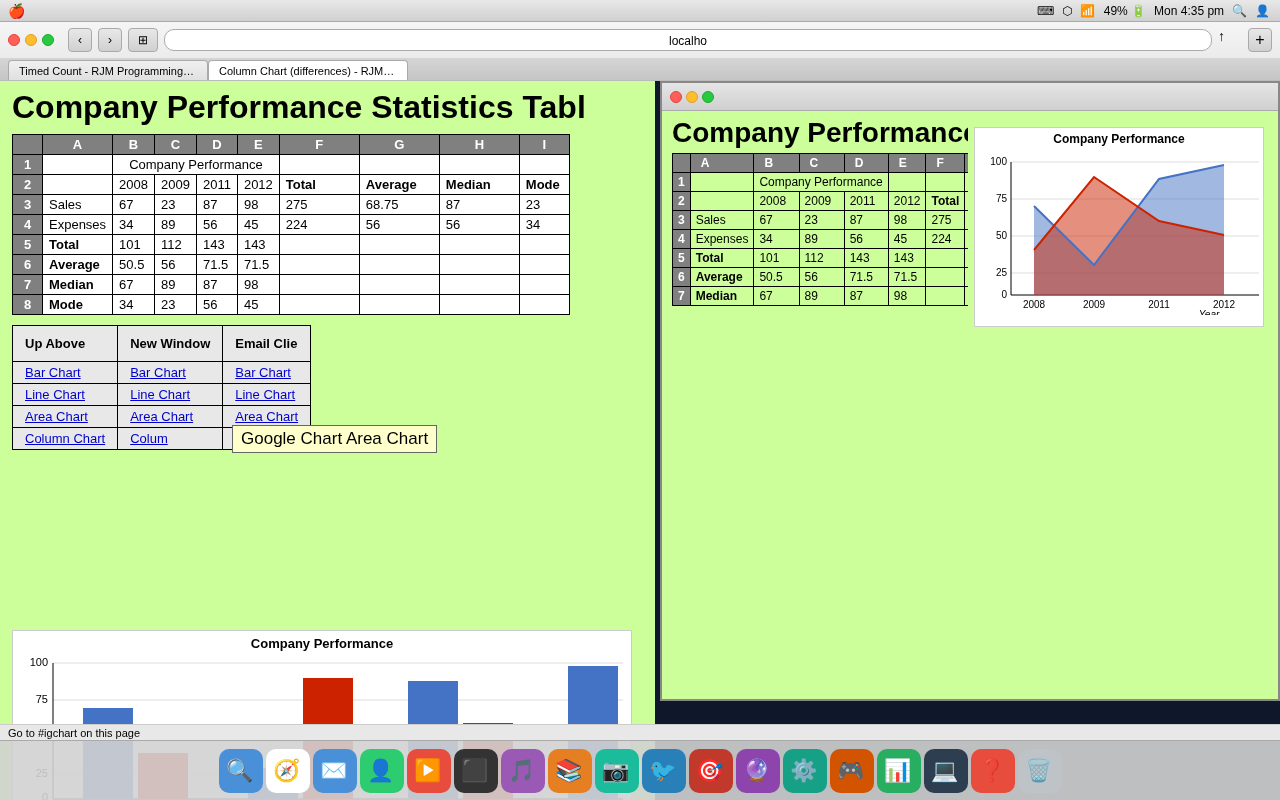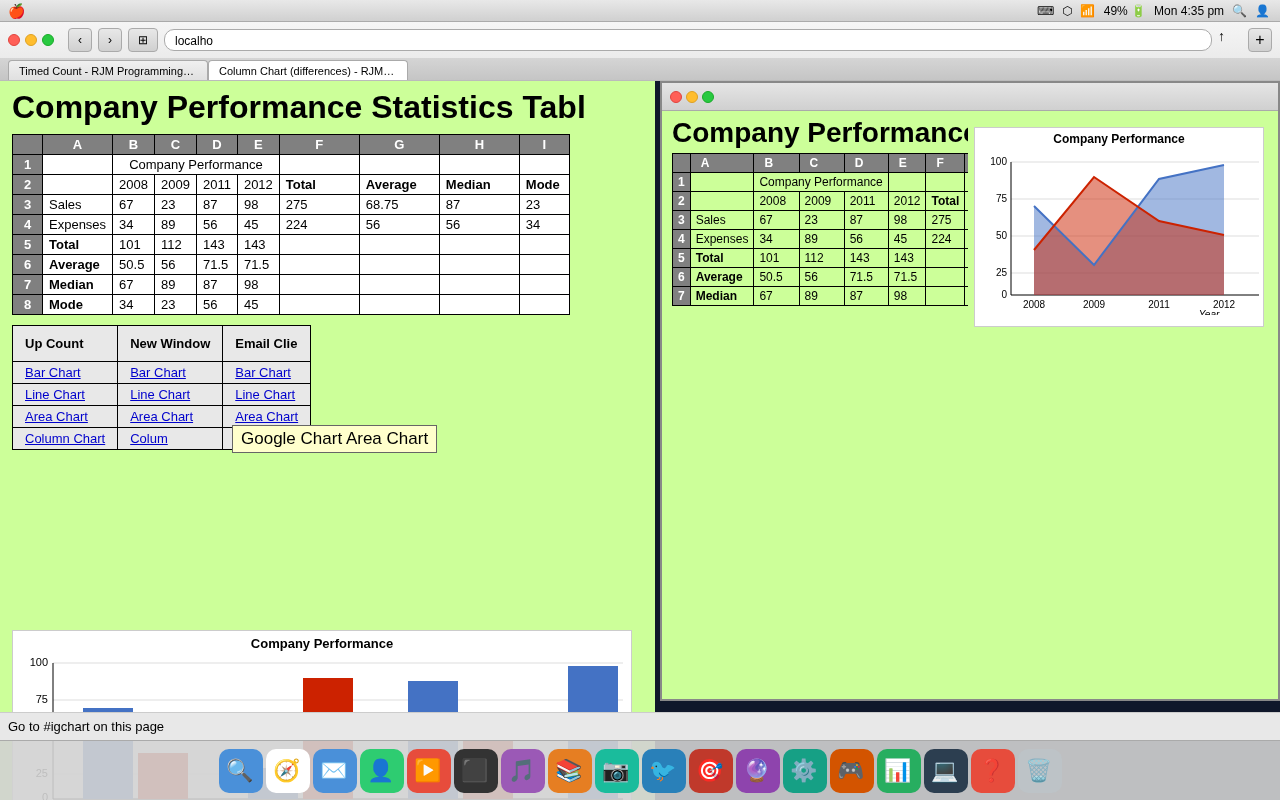--- a/index.html
+++ b/index.html
@@ -62,20 +62,21 @@
       font-size: 12px;
       display: flex; align-items: center; justify-content: center;
       cursor: pointer;
     }
     .address-bar {
       flex: 1;
       height: 22px;
       background: white;
       border: 1px solid #aaa;
       border-radius: 10px;
+      text-align: center;
       font-size: 12px;
       line-height: 22px;
       padding: 0 10px;
     }
     .share-btn {
       width: 24px; height: 24px;
       background: transparent;
       border: none;
       font-size: 14px;
       cursor: pointer;
@@ -329,21 +330,21 @@
         <td></td>
       </tr>
     </tbody>
       </table>
 
     
     <div style="position:relative; margin: 6px 12px; display:inline-block;">
       <table style="border-collapse:collapse; background:#e8e8e8; font-size:13px;">
         <tbody>
             <tr>
-          <td style="border:1px solid #000; padding:3px 12px; font-weight:bold;">Up Count</td>
+          <td style="border:1px solid #000; padding:3px 12px; font-weight:bold;">Up Above</td>
           <td style="border:1px solid #000; padding:3px 12px; font-weight:bold;">New Window</td>
           <td style="border:1px solid #000; padding:10px 12px; font-weight:bold;">Email Clie</td>
         </tr>
         <tr>
           <td style="border:1px solid #000; padding:3px 12px;"><a class="nav-link">Bar Chart</a></td>
           <td style="border:1px solid #000; padding:3px 12px;"><a class="nav-link">Bar Chart</a></td>
           <td style="border:1px solid #000; padding:3px 12px;"><a class="nav-link">Bar Chart</a></td>
         </tr>
         <tr>
           <td style="border:1px solid #000; padding:3px 12px;"><a class="nav-link">Line Chart</a></td>
@@ -543,21 +544,21 @@
             <text x="180" y="158" font-size="10" text-anchor="middle">2011</text>
             <text x="245" y="158" font-size="10" text-anchor="middle">2012</text>
             <text x="230" y="168" font-size="10" text-anchor="middle" font-style="italic">Year</text>
           </svg>
         </div>
       </div>
     </div>
   </div>
 </div>
 
-<div style="position:fixed; bottom:60px; left:0; right:0; height:28px; background:#e8e8e8; border-top:1px solid #ccc; display:flex; align-items:center; padding:0 8px; font-size:13px; z-index:100;">
+<div style="position:fixed; bottom:60px; left:0; right:0; height:16px; background:#e8e8e8; border-top:1px solid #ccc; display:flex; align-items:center; padding:0 8px; font-size:11px; z-index:100;">
   <span>Go to #igchart on this page</span>
 </div>
 
 <div style="position:fixed; bottom:0; left:0; right:0; height:60px; background:rgba(210,210,210,0.9); border-top:1px solid #aaa; display:flex; align-items:center; justify-content:center; gap:3px; z-index:50; overflow:hidden;">
   <div style="width:44px;height:44px;border-radius:10px;background:#4a90d9;display:flex;align-items:center;justify-content:center;font-size:22px;">🔍</div>
   <div style="width:44px;height:44px;border-radius:10px;background:#fff;display:flex;align-items:center;justify-content:center;font-size:22px;">🧭</div>
   <div style="width:44px;height:44px;border-radius:10px;background:#4a90d9;display:flex;align-items:center;justify-content:center;font-size:22px;">✉️</div>
   <div style="width:44px;height:44px;border-radius:10px;background:#2ecc71;display:flex;align-items:center;justify-content:center;font-size:22px;">👤</div>
   <div style="width:44px;height:44px;border-radius:10px;background:#e74c3c;display:flex;align-items:center;justify-content:center;font-size:22px;">▶️</div>
   <div style="width:44px;height:44px;border-radius:10px;background:#333;display:flex;align-items:center;justify-content:center;font-size:22px;">⬛</div>

